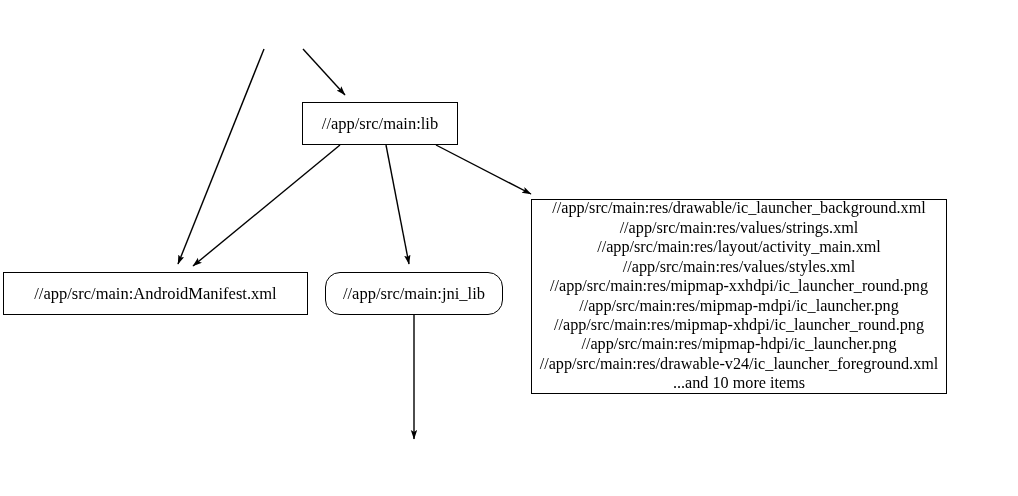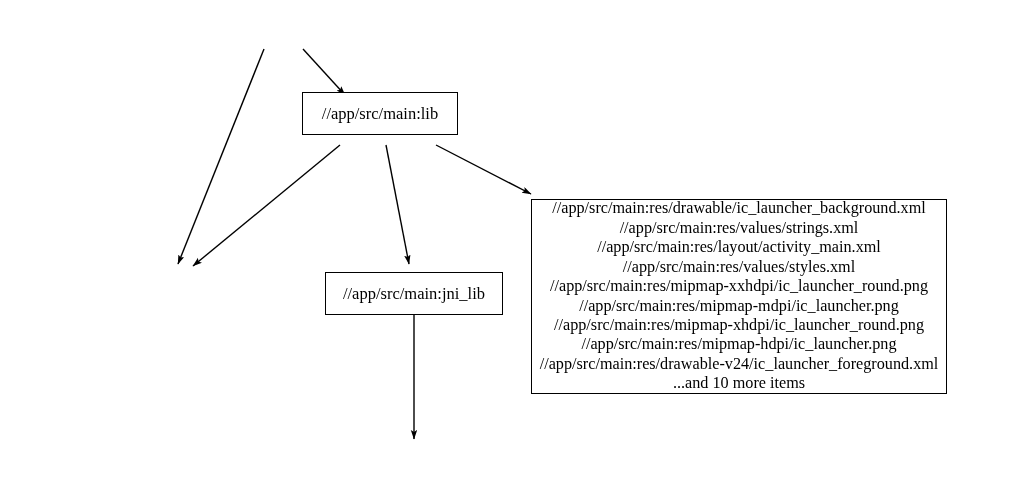--- a/index.html
+++ b/index.html
@@ -37,23 +37,23 @@
     line-height: 19.3px;
     white-space: pre;
     letter-spacing: 0px;
   }
   .node-label {
     display: block;
     white-space: pre;
     text-align: center;
   }
   #node-app      { left: 201px; top: 6px;   width: 166px; height: 43px; }
-  #node-lib      { left: 302px; top: 92px; width: 156px; height: 43px; }
+  #node-lib      { left: 302px; top: 102px; width: 156px; height: 43px; }
   #node-manifest { left: 3px;   top: 272px; width: 305px; height: 43px; }
-  #node-jni      { left: 325px; top: 272px; width: 178px; height: 43px; }
+  #node-jni      { left: 325px; top: 272px; width: 178px; height: 43px; border-radius: 15px; }
   #node-native   { left: 280px; top: 447px; width: 270px; height: 43px; }
   #node-res {
     left: 531px; top: 199px; width: 416px; height: 195px;
     align-items: center;
     justify-content: center;
   }
   #node-res .node-label {
     font-size: 16.2px;
     line-height: 19.4px;
   }
@@ -93,20 +93,23 @@
     <g>
       <path d="M414,315 L414,439" stroke="#000000" stroke-width="1.4" fill="none" marker-end="url(#arrowhead)"></path>
     </g>
   </svg>
 
 
   <div class="node" id="node-lib">
     <span class="node-label">//app/src/main:lib</span>
   </div>
 
+  <div class="node" id="node-manifest">
+    <span class="node-label">//app/src/main:AndroidManifest.xml</span>
+  </div>
 
   <div class="node" id="node-jni">
     <span class="node-label">//app/src/main:jni_lib</span>
   </div>
 
 
   <div class="node" id="node-res">
     <span class="node-label">//app/src/main:res/drawable/ic_launcher_background.xml
 //app/src/main:res/values/strings.xml
 //app/src/main:res/layout/activity_main.xml

